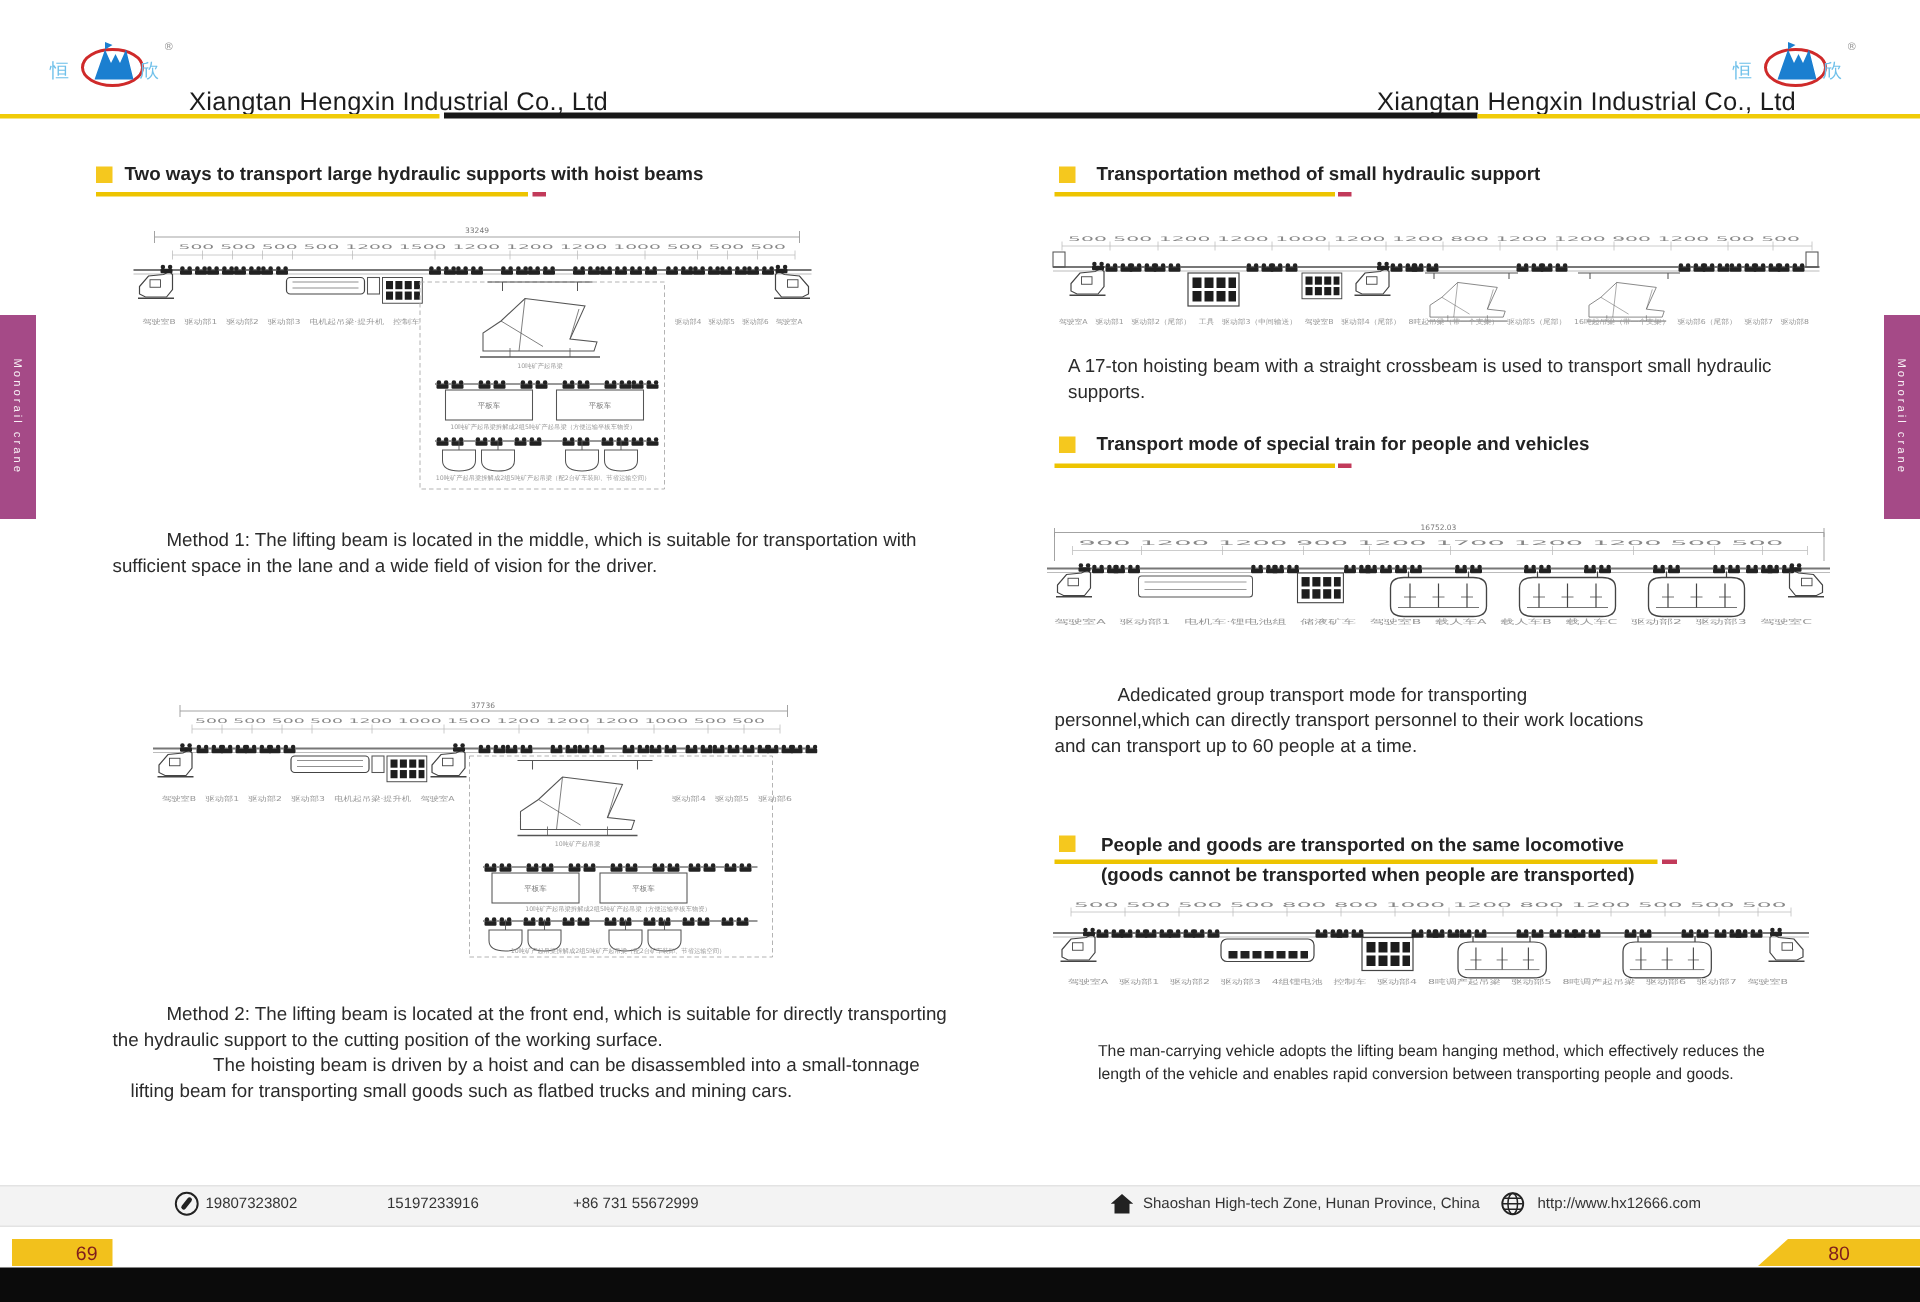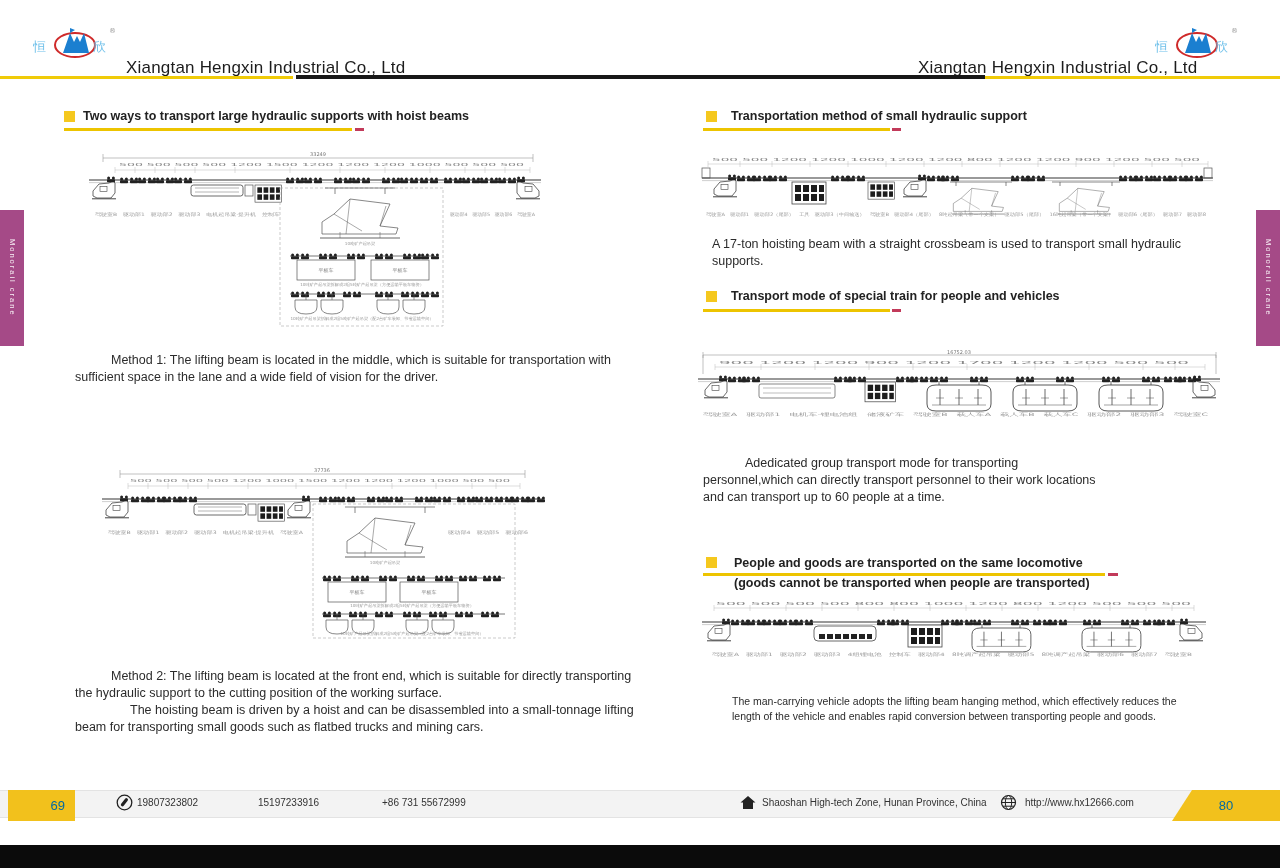--- a/index.html
+++ b/index.html
@@ -11,25 +11,25 @@
   .hline-b{height:4px;background:#181818;}
   .tab{width:24px;height:136px;background:#a54a87;color:rgba(255,255,255,.92);
        font-size:7.5px;letter-spacing:2px;writing-mode:vertical-rl;text-align:center;
        display:flex;align-items:center;justify-content:center;}
   .bullet{width:11px;height:11px;background:#f5c81e;}
   .h1{font-size:12.5px;color:#222;font-weight:bold;}
   .uline{height:2.5px;background:#edc400;}
   .rdash{height:2.5px;background:#c23a5a;}
   .body{font-size:12.5px;line-height:17px;color:#2b2b2b;}
   .body p{margin:0;text-indent:36px;}
-  .body p.ind2{text-indent:55px;}
+  .body p.ind2{text-indent:55px;margin-left:12px;}
   .small{font-size:10.5px;line-height:15px;}
   .footer-bar{left:0;top:790px;width:1280px;height:26px;background:#f3f3f3;
               border-top:1px solid #e3e3e3;border-bottom:1px solid #e3e3e3;}
-  .pagebox{background:#f2c11c;height:31px;display:flex;align-items:center;font-size:13px;color:#0369a1;}
+  .pagebox{background:#f2c11c;height:18px;display:flex;align-items:center;font-size:13px;color:#7f1d1d;margin-top:36px;}
   .ftext{font-size:10px;color:#333;}
   .blackbar{left:0;top:845px;width:1280px;height:23px;background:#0b0b0b;}
   svg text{font-family:"DejaVu Sans",sans-serif;}
   .t5{font-size:5px;fill:#777;}
   .t4{font-size:4.2px;fill:#888;white-space:pre;}
   .tl{font-size:4.6px;fill:#999;white-space:pre;}
   .tc{font-size:4.2px;fill:#999;}
   .tf{font-size:5px;fill:#777;}
   .ln{fill:none;stroke:#555;stroke-width:.7;}
 </style>

